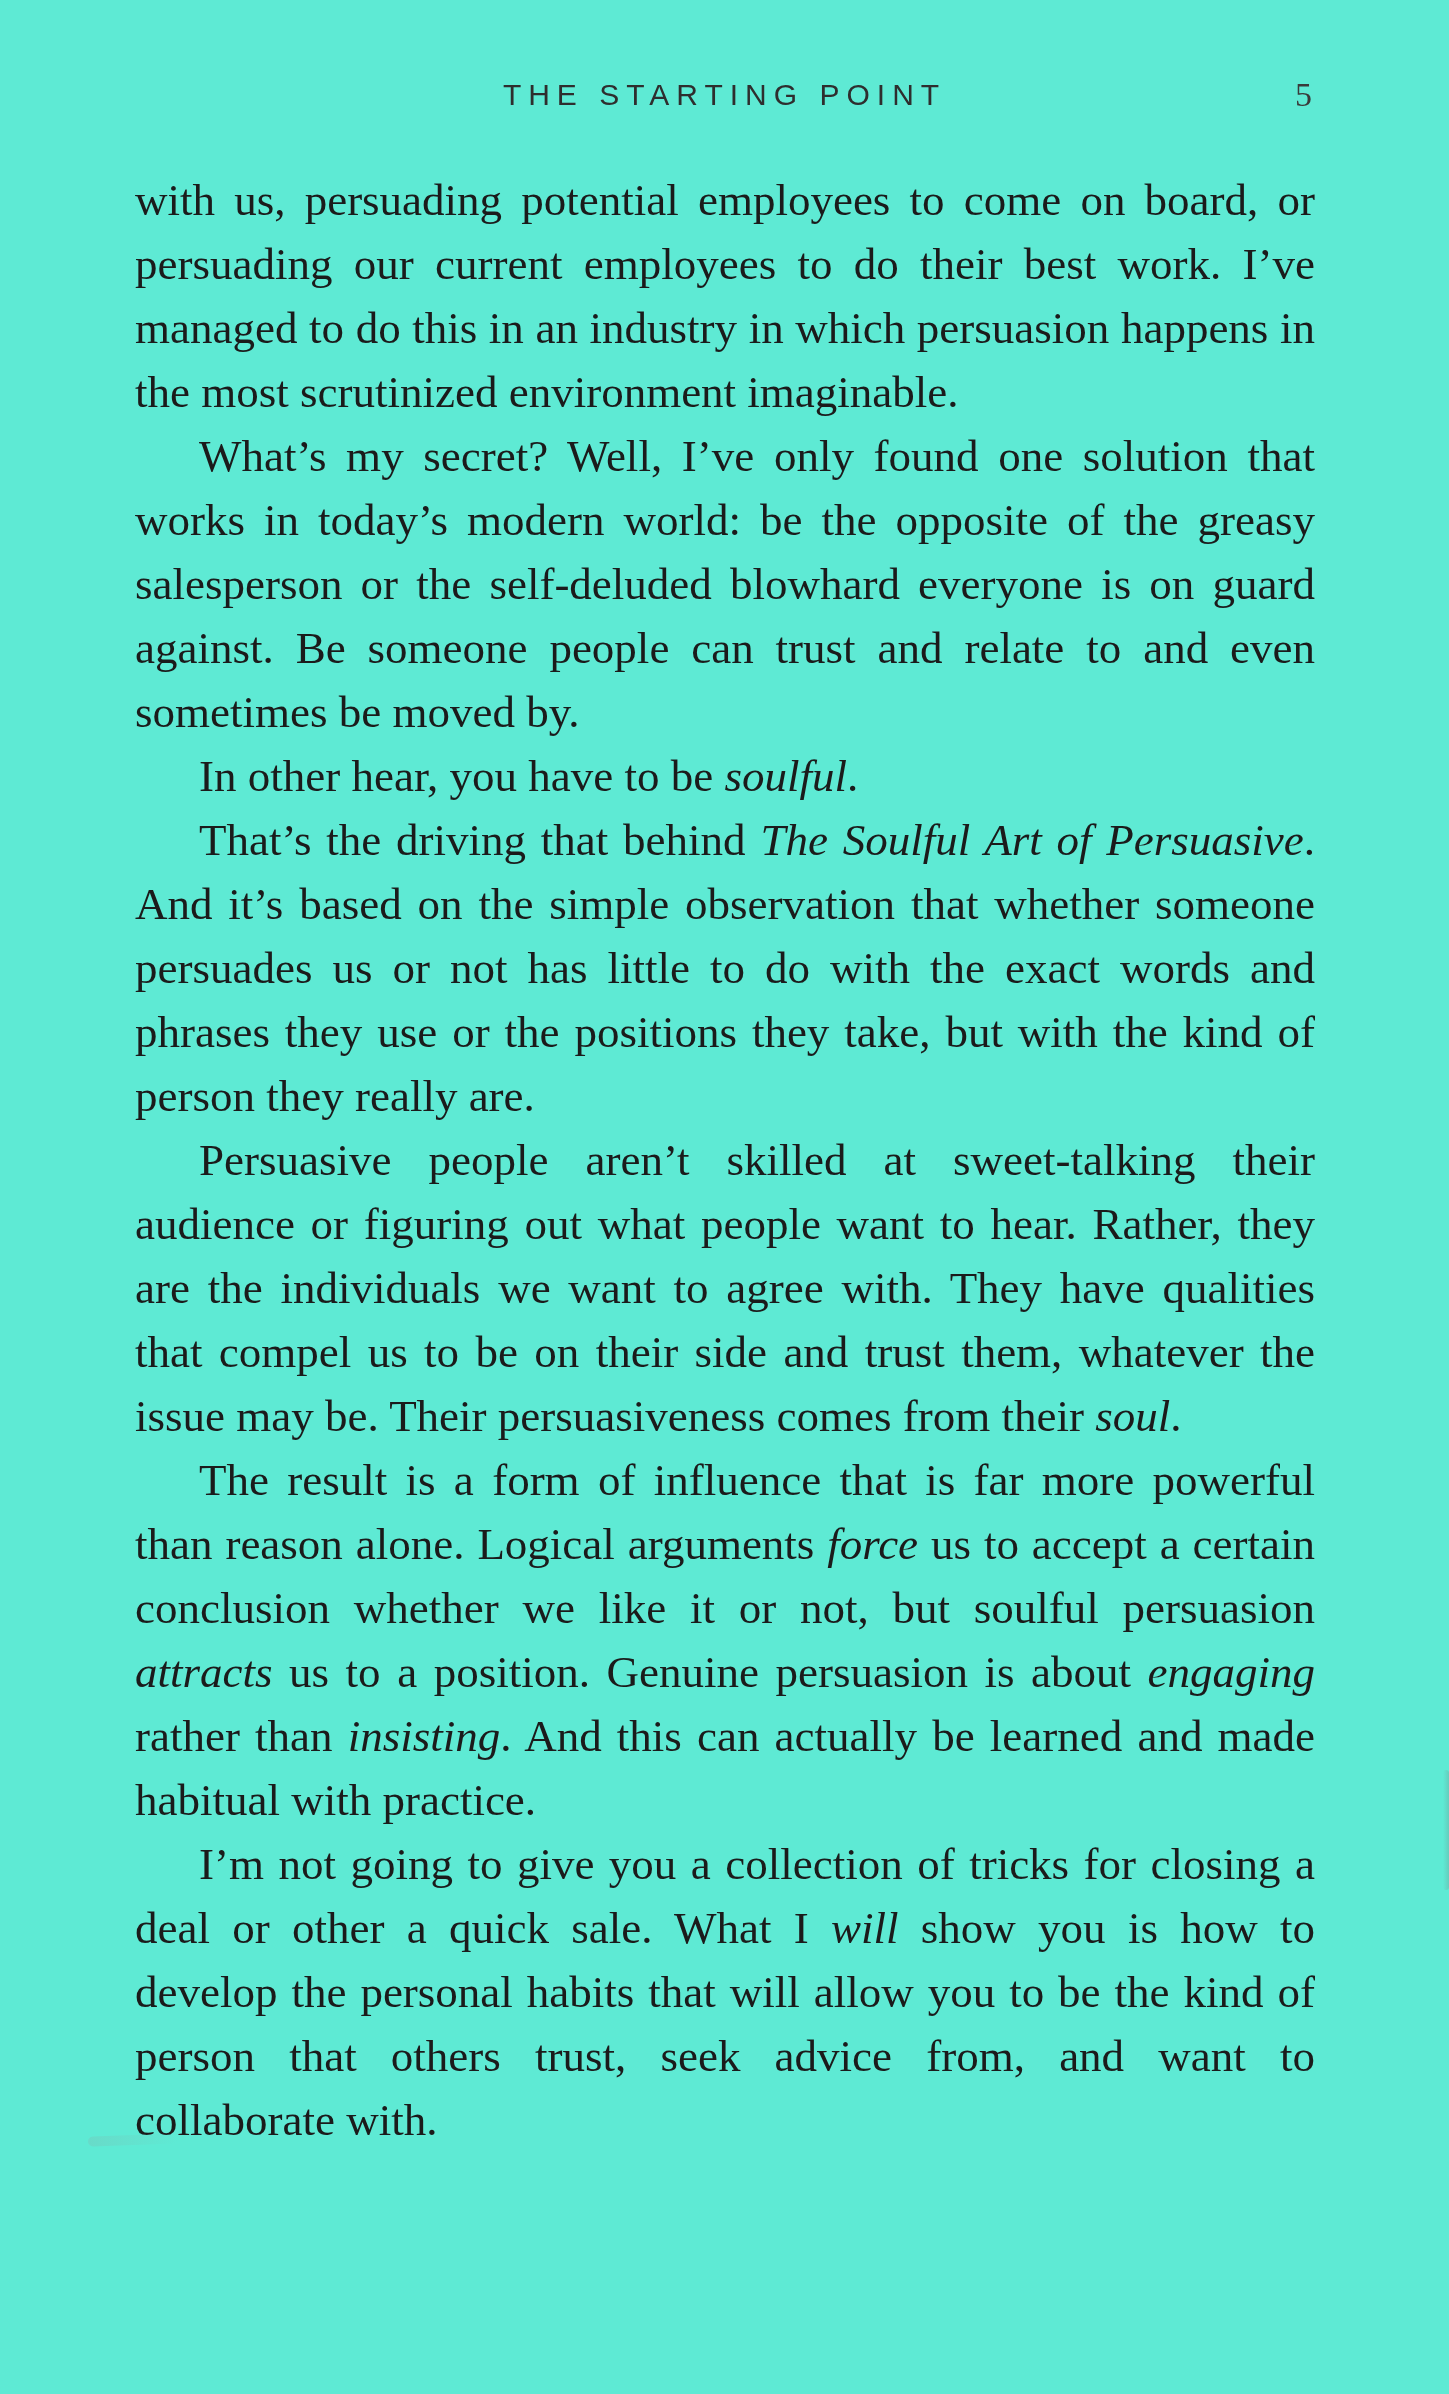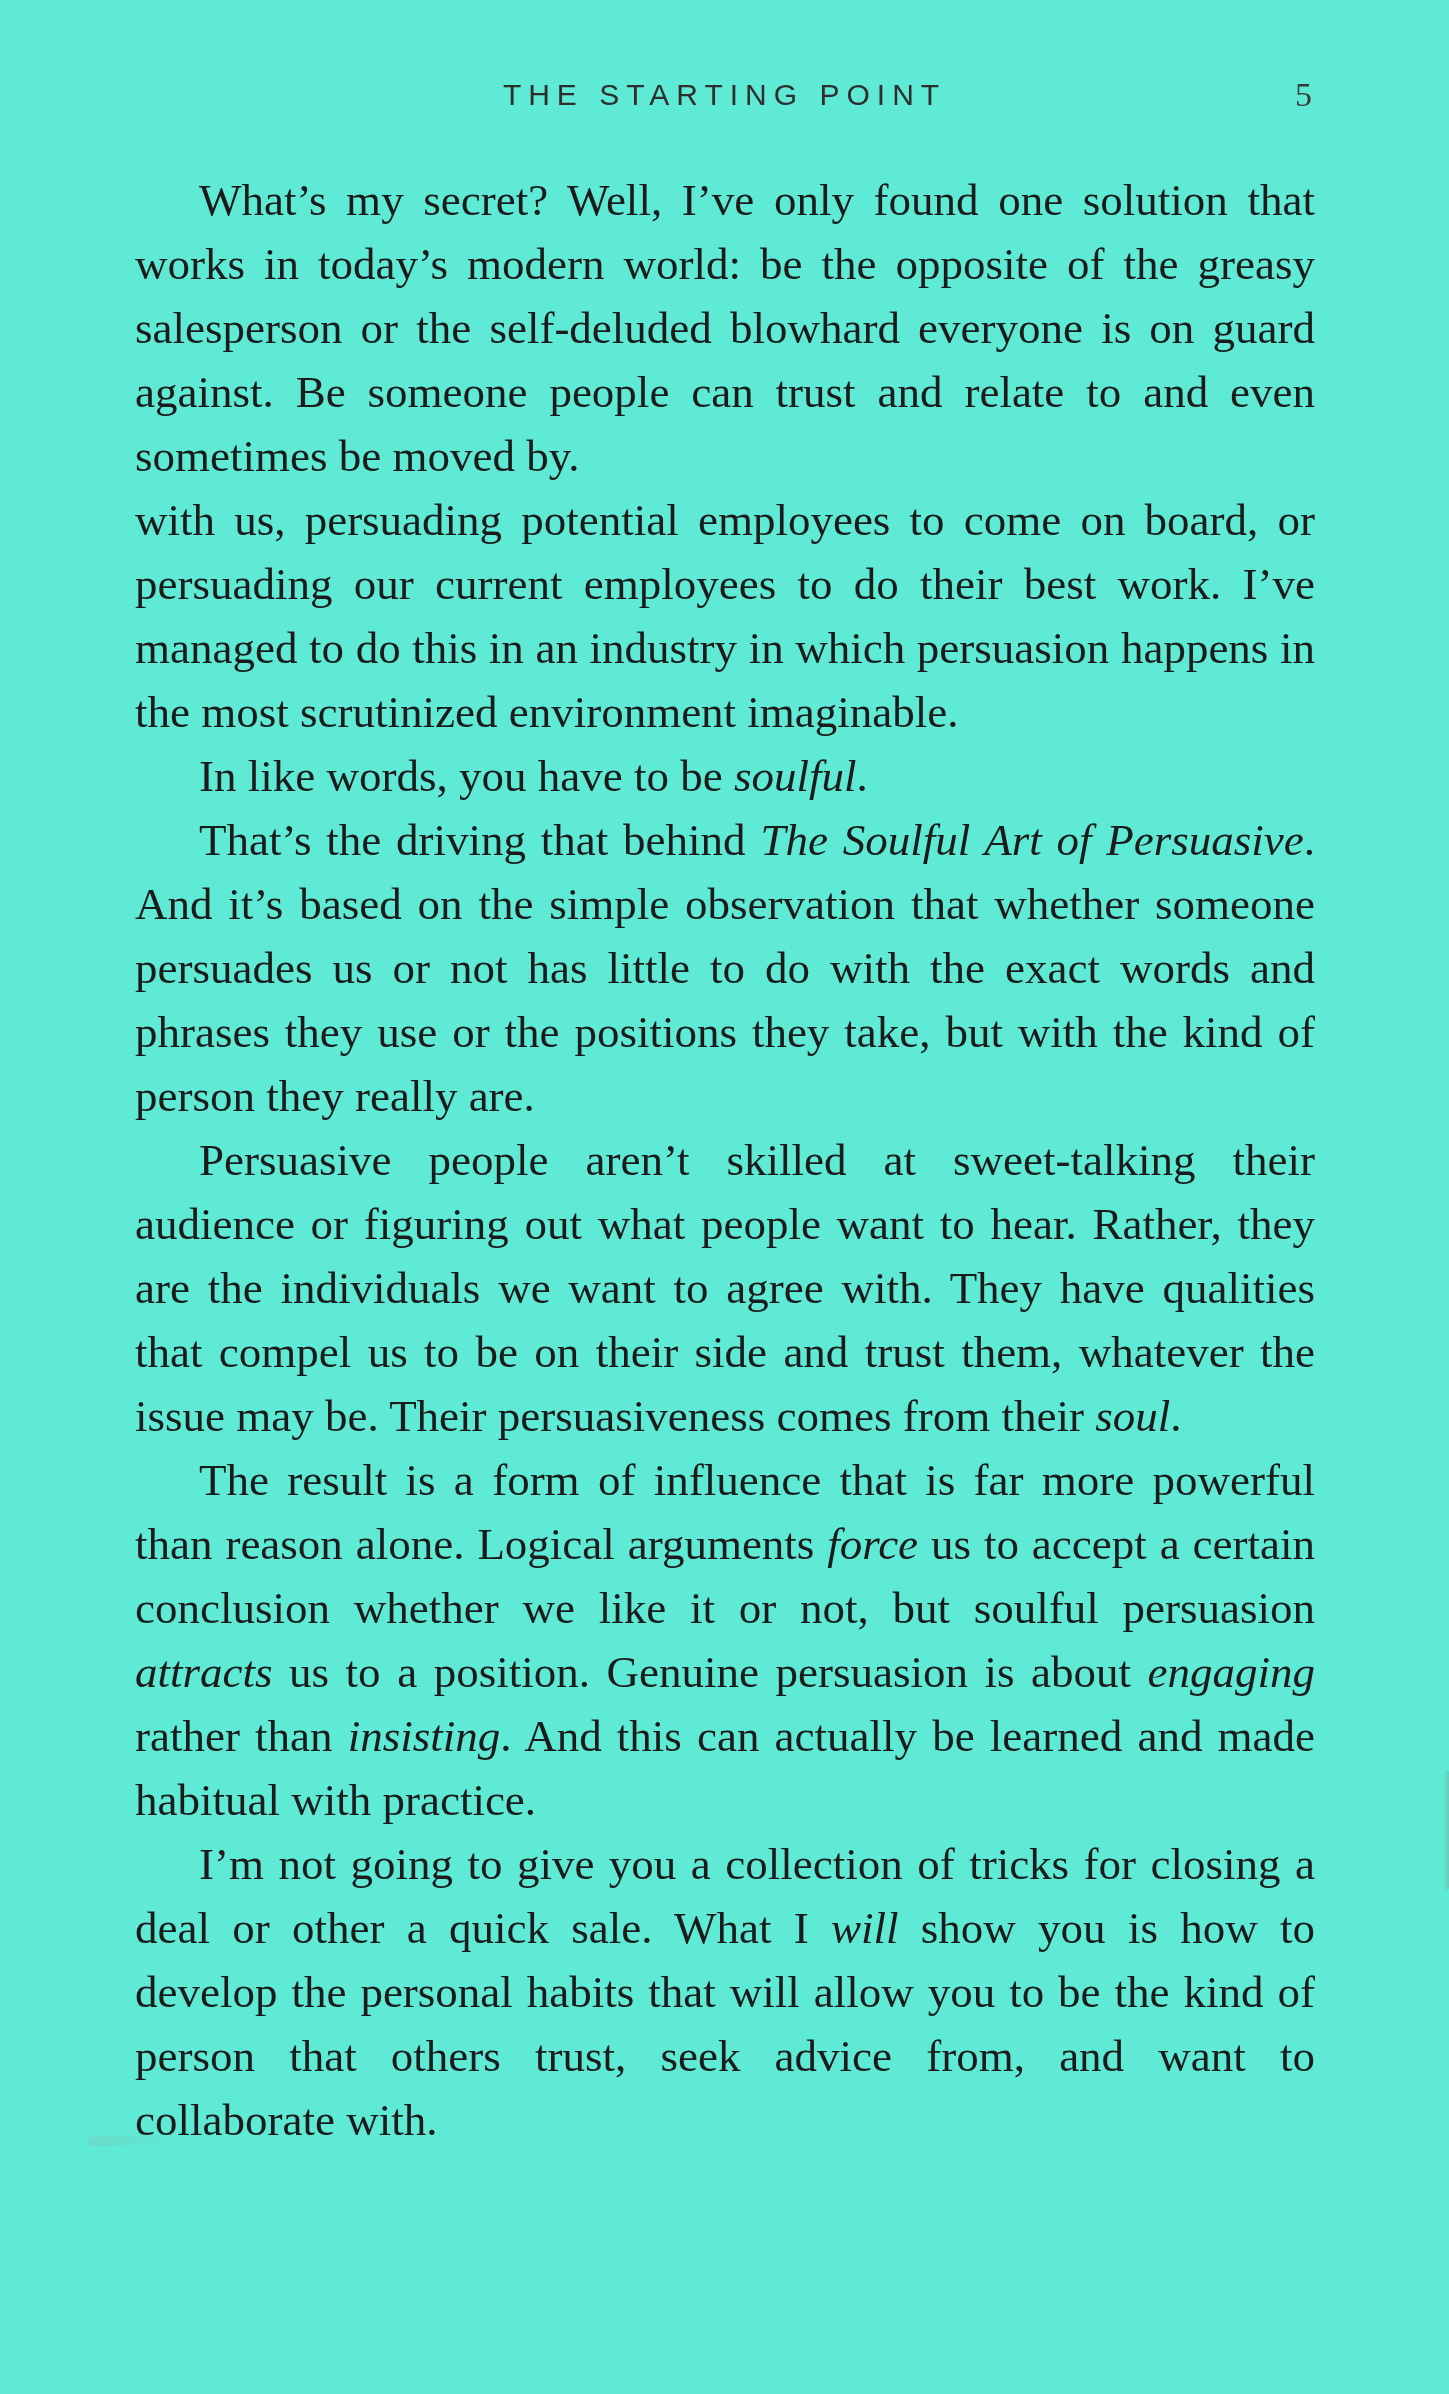--- a/index.html
+++ b/index.html
@@ -87,23 +87,23 @@
 <body>
 
 <div class="page">
 
   <div class="page-header">
     <div class="running-head">THE STARTING POINT</div>
     <div class="page-number">5</div>
   </div>
 
   <div class="body-text">
+      <p class="para"><span>with us, persuading potential employees to come on board, or persuading our current employees to do their best work. I’ve managed to do this in an industry in which persuasion happens in the most scrutinized environment imaginable.</span></p>
       <p class="para indent"><span>What’s my secret? Well, I’ve only found one solution that works in today’s modern world: be the opposite of the greasy salesperson or the self-deluded blowhard everyone is on guard against. Be someone people can trust and relate to and even sometimes be moved by.</span></p>
-      <p class="para"><span>with us, persuading potential employees to come on board, or persuading our current employees to do their best work. I’ve managed to do this in an industry in which persuasion happens in the most scrutinized environment imaginable.</span></p>
-      <p class="para indent"><span>In like words, you have to be </span><em>soulful</em><span>.</span></p>
+      <p class="para indent"><span>In other hear, you have to be </span><em>soulful</em><span>.</span></p>
       <p class="para indent"><span>That’s the driving that behind </span><em>The Soulful Art of Persuasive</em><span>. And it’s based on the simple observation that whether someone persuades us or not has little to do with the exact words and phrases they use or the positions they take, but with the kind of person they really are.</span></p>
       <p class="para indent"><span>Persuasive people aren’t skilled at sweet-talking their audience or figuring out what people want to hear. Rather, they are the individuals we want to agree with. They have qualities that compel us to be on their side and trust them, whatever the issue may be. Their persuasiveness comes from their </span><em>soul</em><span>.</span></p>
       <p class="para indent"><span>The result is a form of influence that is far more powerful than reason alone. Logical arguments </span><em>force</em><span> us to accept a certain conclusion whether we like it or not, but soulful persuasion </span><em>attracts</em><span> us to a position. Genuine persuasion is about </span><em>engaging</em><span> rather than </span><em>insisting</em><span>. And this can actually be learned and made habitual with practice.</span></p>
       <p class="para indent"><span>I’m not going to give you a collection of tricks for closing a deal or other a quick sale. What I </span><em>will</em><span> show you is how to develop the personal habits that will allow you to be the kind of person that others trust, seek advice from, and want to collaborate with.</span></p>
     </div>
 
   <div class="artifact-right"></div>
   <div class="artifact-bottom-left"></div>
 
 </div>

